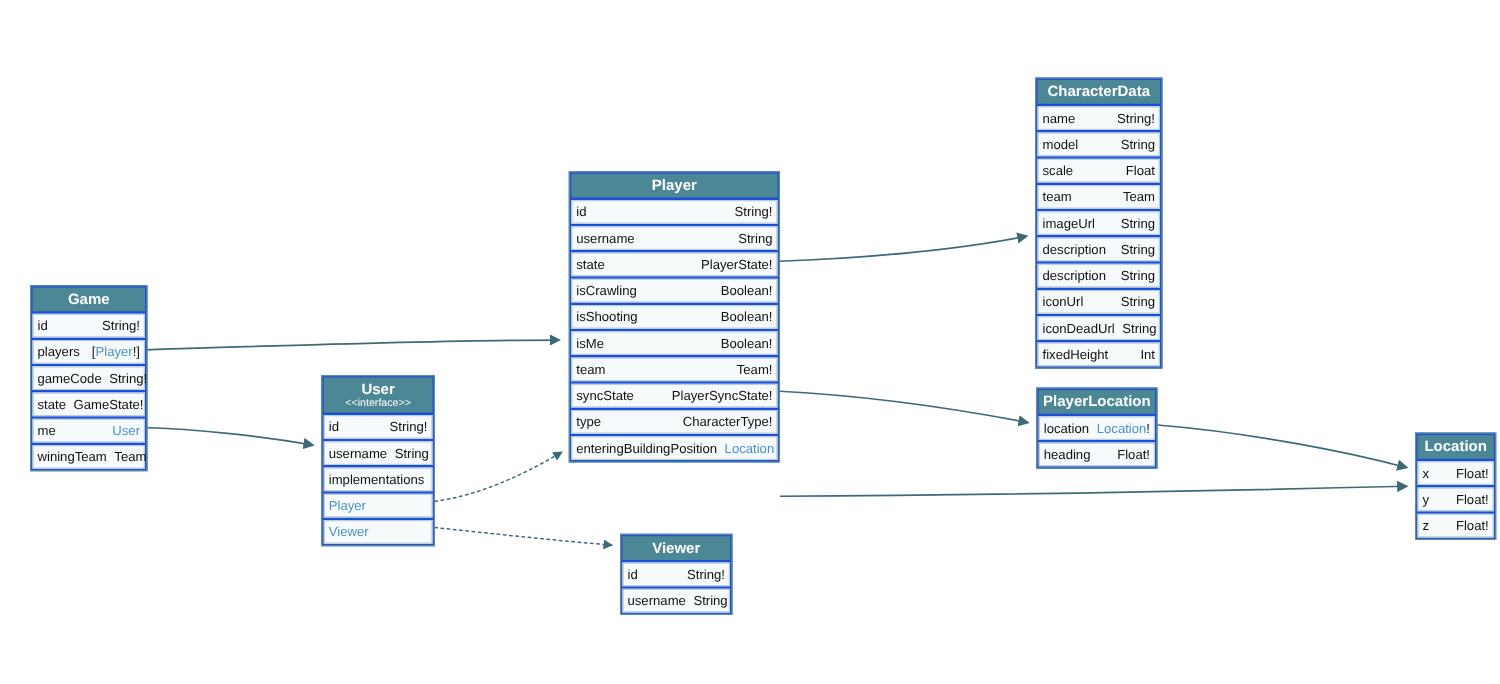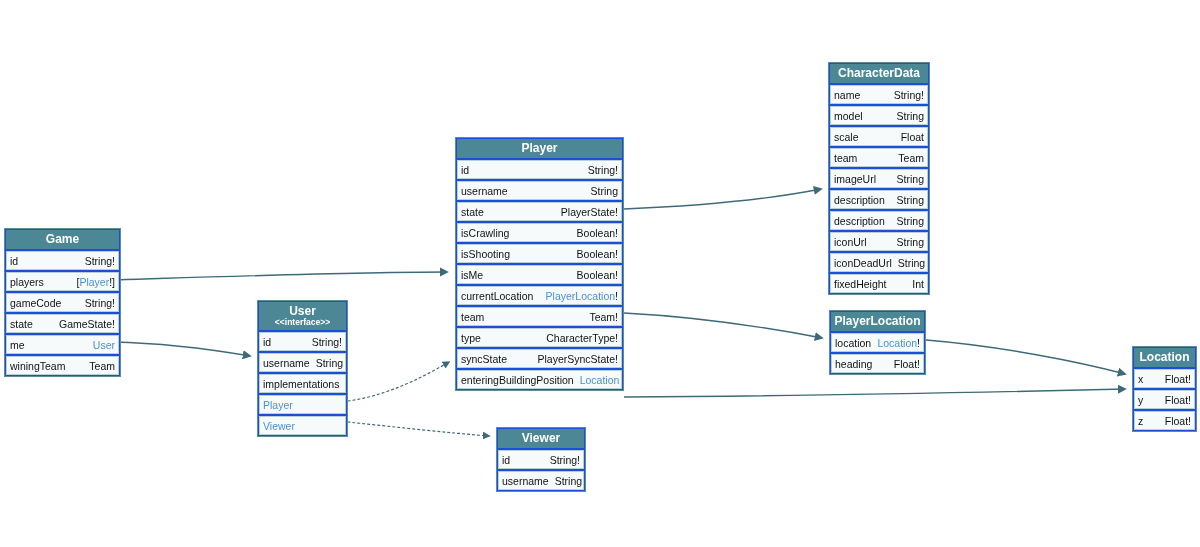--- a/index.html
+++ b/index.html
@@ -10,21 +10,21 @@
   *{box-sizing:border-box;margin:0;padding:0;}
   html,body{width:1200px;height:547px;overflow:hidden;}
   body{background:var(--canvas);font-family:"Liberation Sans", sans-serif;position:relative;}
   .stage{position:absolute;inset:0;width:1200px;height:547px;}
   svg.edges{position:absolute;inset:0;pointer-events:none;}
   .edge{fill:none;stroke:var(--edge);stroke-width:1.4;}
   .edge.dashed{stroke-dasharray:2 3;stroke-width:1.2;stroke-linecap:round;}
   .type-table{position:absolute;background:#1d4ed8;border:1px solid var(--table-border);padding:1px;z-index:2;}
   .thead{background:var(--header-bg);color:var(--header-text);text-align:center;
          font-weight:bold;font-size:12px;line-height:13px;padding:3px 2px;}
-  .tsub{font-size:8.5px;font-weight:bold;line-height:9px;}
+  .tsub{font-size:8.5px;font-weight:normal;line-height:9px;}
   .trow{display:flex;justify-content:space-between;align-items:center;gap:6px;
         height:19px;margin-top:2px;border:1px solid var(--row-border);
         background:var(--row-bg);padding:1px 3px;font-size:10.5px;color:var(--text);
         white-space:nowrap;}
   .fname{color:var(--text);}
   .ftype{color:var(--text);text-align:left;}
   .link{color:var(--link);}
   .trow.section{justify-content:flex-start;}
   .trow.impl{justify-content:flex-start;}
 </style>
@@ -41,21 +41,21 @@
   <path d="M113,280 C210,277 350,272 447,272" class="edge" marker-end="url(#arrow)"></path>
       <path d="M113,342 C160,343 215,350 250,356" class="edge" marker-end="url(#arrow)"></path>
       <path d="M348,401 C385,396 420,379 449,362" class="edge dashed" marker-end="url(#arrow)"></path>
       <path d="M348,422 C395,427 450,433 489,436" class="edge dashed" marker-end="url(#arrow)"></path>
       <path d="M624,209 C700,206 770,199 821,189" class="edge" marker-end="url(#arrow)"></path>
       <path d="M624,313 C700,317 770,328 822,338" class="edge" marker-end="url(#arrow)"></path>
       <path d="M926,340 C1000,346 1080,362 1125,374" class="edge" marker-end="url(#arrow)"></path>
       <path d="M624,397 C800,396 1000,392 1125,389" class="edge" marker-end="url(#arrow)"></path>
     </svg>
   <div>
-      <div class="type-table" style="left: 4px; top: 228px; width: 117px;">
+      <div class="type-table" style="left: 24px; top: 228px; width: 94px;">
         <div class="thead">
           <div class="ttitle">Game</div>
         </div>
         <div class="trow">
           <span class="fname">id</span>
           <span class="ftype"><span>String!</span></span>
         </div>
         <div class="trow">
           <span class="fname">players</span>
           <span class="ftype"><span>[</span><span class="link">Player</span><span>!]</span></span>
@@ -120,34 +120,30 @@
         </div>
         <div class="trow">
           <span class="fname">isShooting</span>
           <span class="ftype"><span>Boolean!</span></span>
         </div>
         <div class="trow">
           <span class="fname">isMe</span>
           <span class="ftype"><span>Boolean!</span></span>
         </div>
         <div class="trow">
-          <span class="fname">currentLocation</span>
-          <span class="ftype"><span class="link">PlayerLocation</span><span>!</span></span>
-        </div>
-        <div class="trow">
           <span class="fname">team</span>
           <span class="ftype"><span>Team!</span></span>
         </div>
         <div class="trow">
+          <span class="fname">syncState</span>
+          <span class="ftype"><span>PlayerSyncState!</span></span>
+        </div>
+        <div class="trow">
           <span class="fname">type</span>
           <span class="ftype"><span>CharacterType!</span></span>
-        </div>
-        <div class="trow">
-          <span class="fname">syncState</span>
-          <span class="ftype"><span>PlayerSyncState!</span></span>
         </div>
         <div class="trow">
           <span class="fname">enteringBuildingPosition</span>
           <span class="ftype"><span class="link">Location</span></span>
         </div>
       </div>
       <div class="type-table" style="left: 496px; top: 427px; width: 90px;">
         <div class="thead">
           <div class="ttitle">Viewer</div>
         </div>

